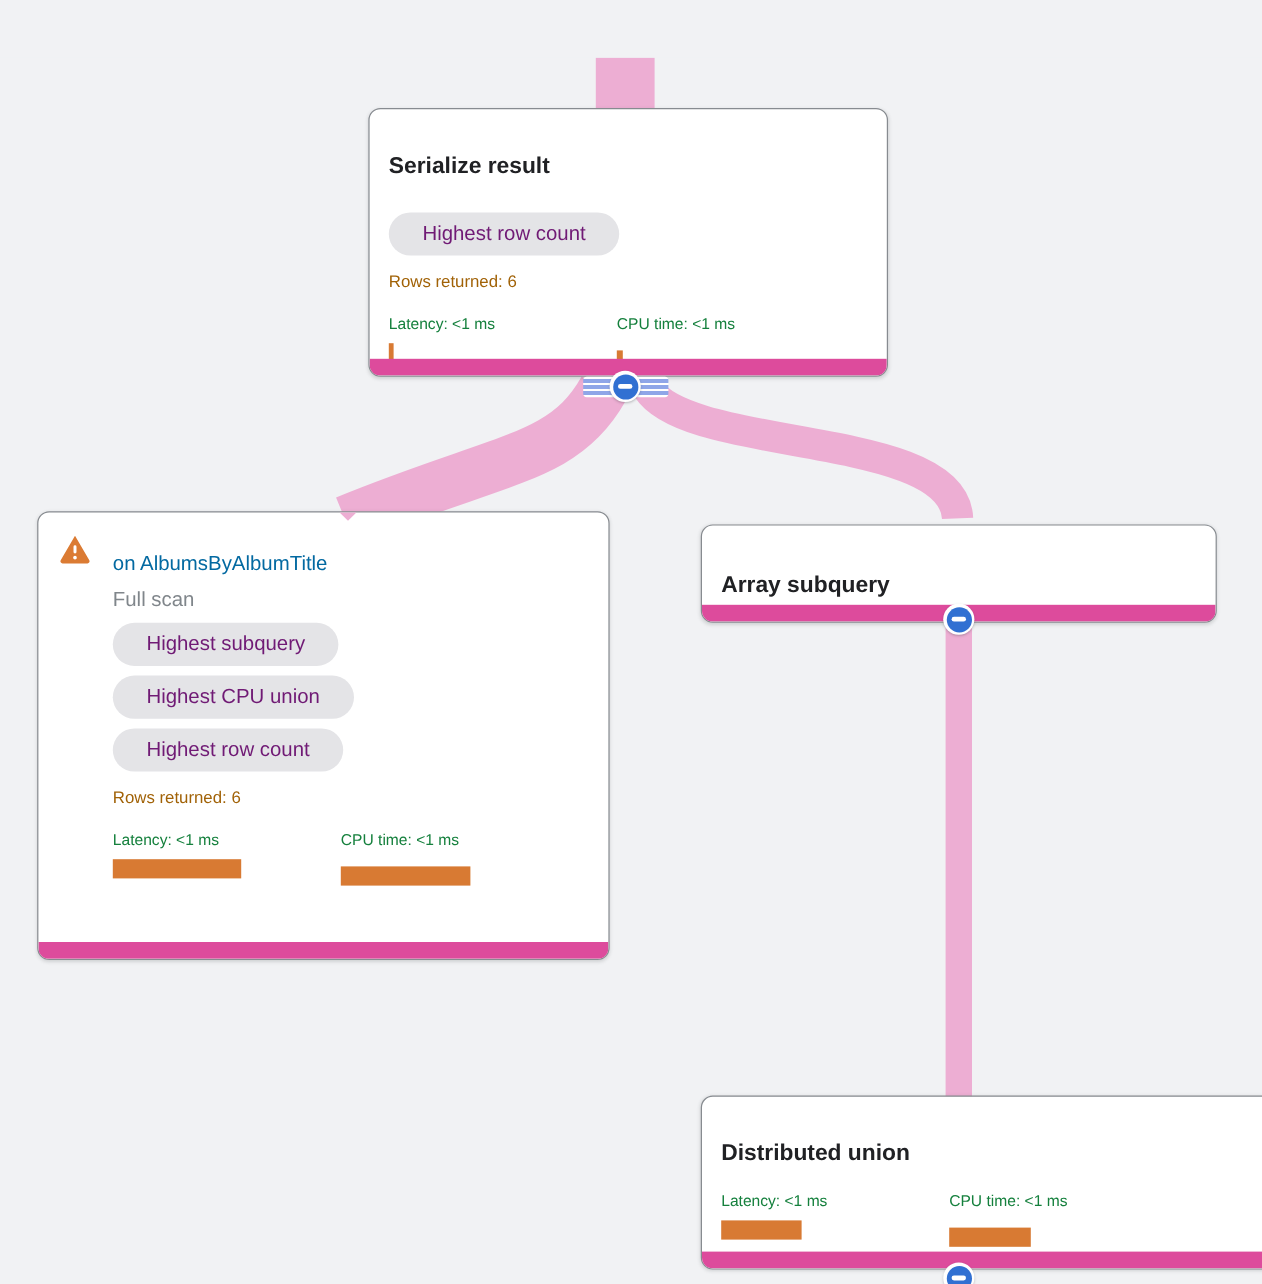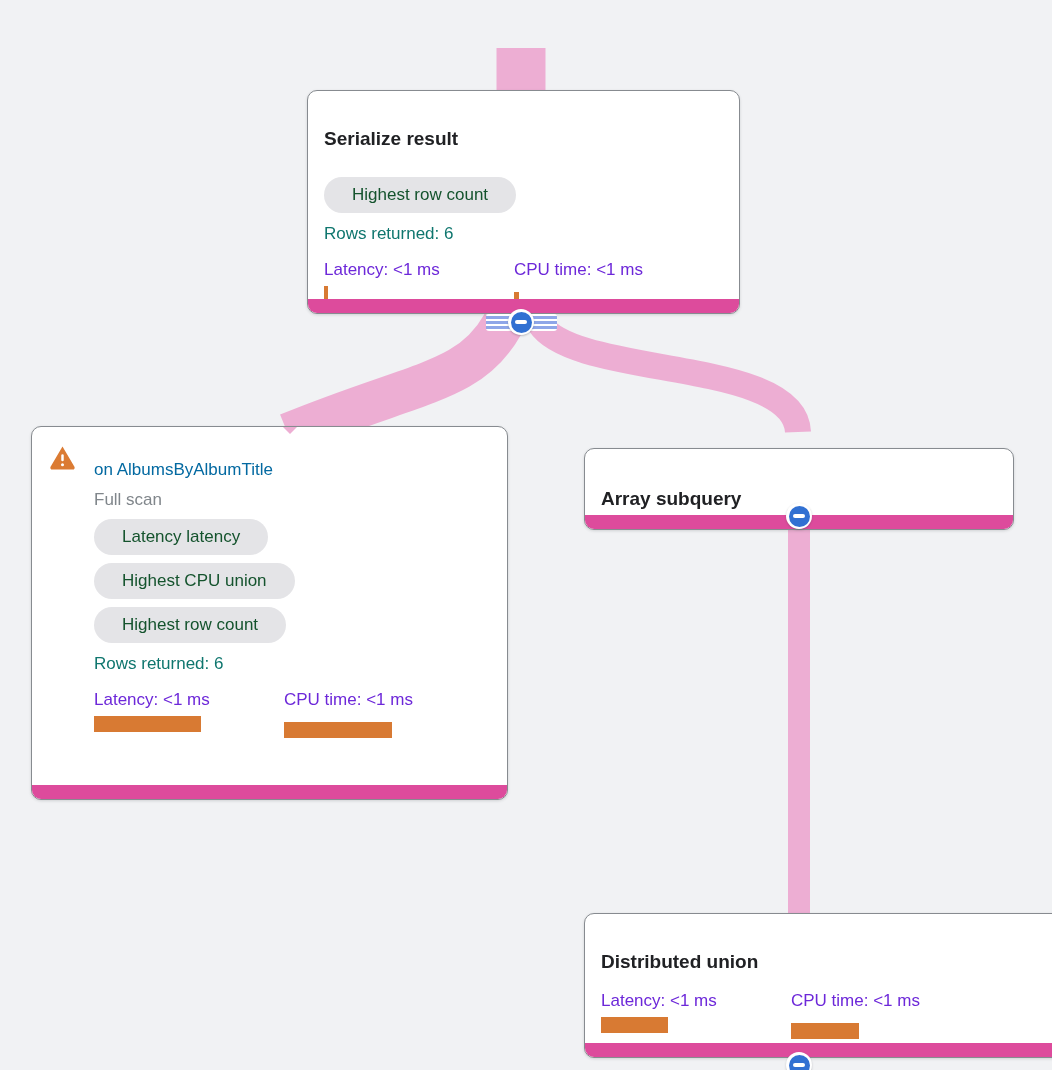--- a/index.html
+++ b/index.html
@@ -56,59 +56,59 @@
   .scan-type {
     font-size: 17px;
     color: #80868B;
     line-height: 22px;
     margin-top: 8px;
   }
   .badge {
     display: inline-block;
     box-sizing: border-box;
     background: #E4E4E7;
-    color: #14532d;
+    color: #701a75;
     font-size: 17px;
     line-height: 20px;
     padding: 8px 28px;
     border-radius: 18px;
     margin-top: 10px;
   }
   .badge-stack .badge { display: table; margin-top: 8px; }
   .rows-returned {
-    font-size: 17px;
-    color: #0f766e;
+    font-size: 14px;
+    color: #a16207;
     line-height: 22px;
     margin-top: 10px;
   }
   .metrics {
     display: flex;
     margin-top: 14px;
   }
   .metric-col { width: 190px; }
   .metric-col.second { width: auto; }
   .metric-label {
-    font-size: 17px;
-    color: #6d28d9;
+    font-size: 13px;
+    color: #15803d;
     line-height: 22px;
   }
   .metric-bar {
     height: 16px;
     background: #D87A33;
     margin-top: 5px;
   }
   .metric-col.second .metric-bar { margin-top: 11px; }
 
   
   #node-serialize { left: 307px; top: 42px;  width: 433px; height: 224px; padding: 20px 16px; }
   
   #node-index-scan { left: 31px; top: 378px; width: 477px; height: 374px; padding: 20px 16px 20px 62px; }
   #node-index-scan .warning { position: absolute; left: 17px; top: 17px; width: 27px; height: 27px; }
   
-  #node-array { left: 584px; top: 400px; width: 430px; height: 82px; padding: 22px 16px; }
+  #node-array { left: 584px; top: 389px; width: 430px; height: 82px; padding: 22px 16px; }
   
   #node-distributed { left: 584px; top: 865px; width: 480px; height: 145px; padding: 20px 16px; }
   #node-distributed .metrics { margin-top: 8px; }
 
   
   .collapse-btn {
     position: absolute;
     width: 26px; height: 26px;
     background: #FFFFFF;
     border-radius: 50%;
@@ -197,21 +197,21 @@
 
   <article class="node" id="node-index-scan">
     <svg class="warning" viewBox="0 0 24 24">
       <path d="M12 2.2 22.6 20.3a1.6 1.6 0 0 1-1.4 2.4H2.8a1.6 1.6 0 0 1-1.4-2.4Z" fill="#DB7B33"></path>
       <rect x="10.9" y="9.2" width="2.2" height="6.2" rx="1.1" fill="#FFFFFF"></rect>
       <circle cx="12" cy="18.4" r="1.35" fill="#FFFFFF"></circle>
     </svg>
     <div class="node-subtitle">on AlbumsByAlbumTitle</div>
     <div class="scan-type">Full scan</div>
     <div class="badge-stack">
-      <span class="badge">Latency latency</span>
+      <span class="badge">Highest subquery</span>
       <span class="badge">Highest CPU union</span>
       <span class="badge">Highest row count</span>
     </div>
     <div class="rows-returned">Rows returned: 6</div>
     <div class="metrics">
       <div class="metric-col">
         <div class="metric-label">Latency: &lt;1 ms</div>
         <div class="metric-bar" style="width: 107px;"></div>
       </div>
       <div class="metric-col second">

